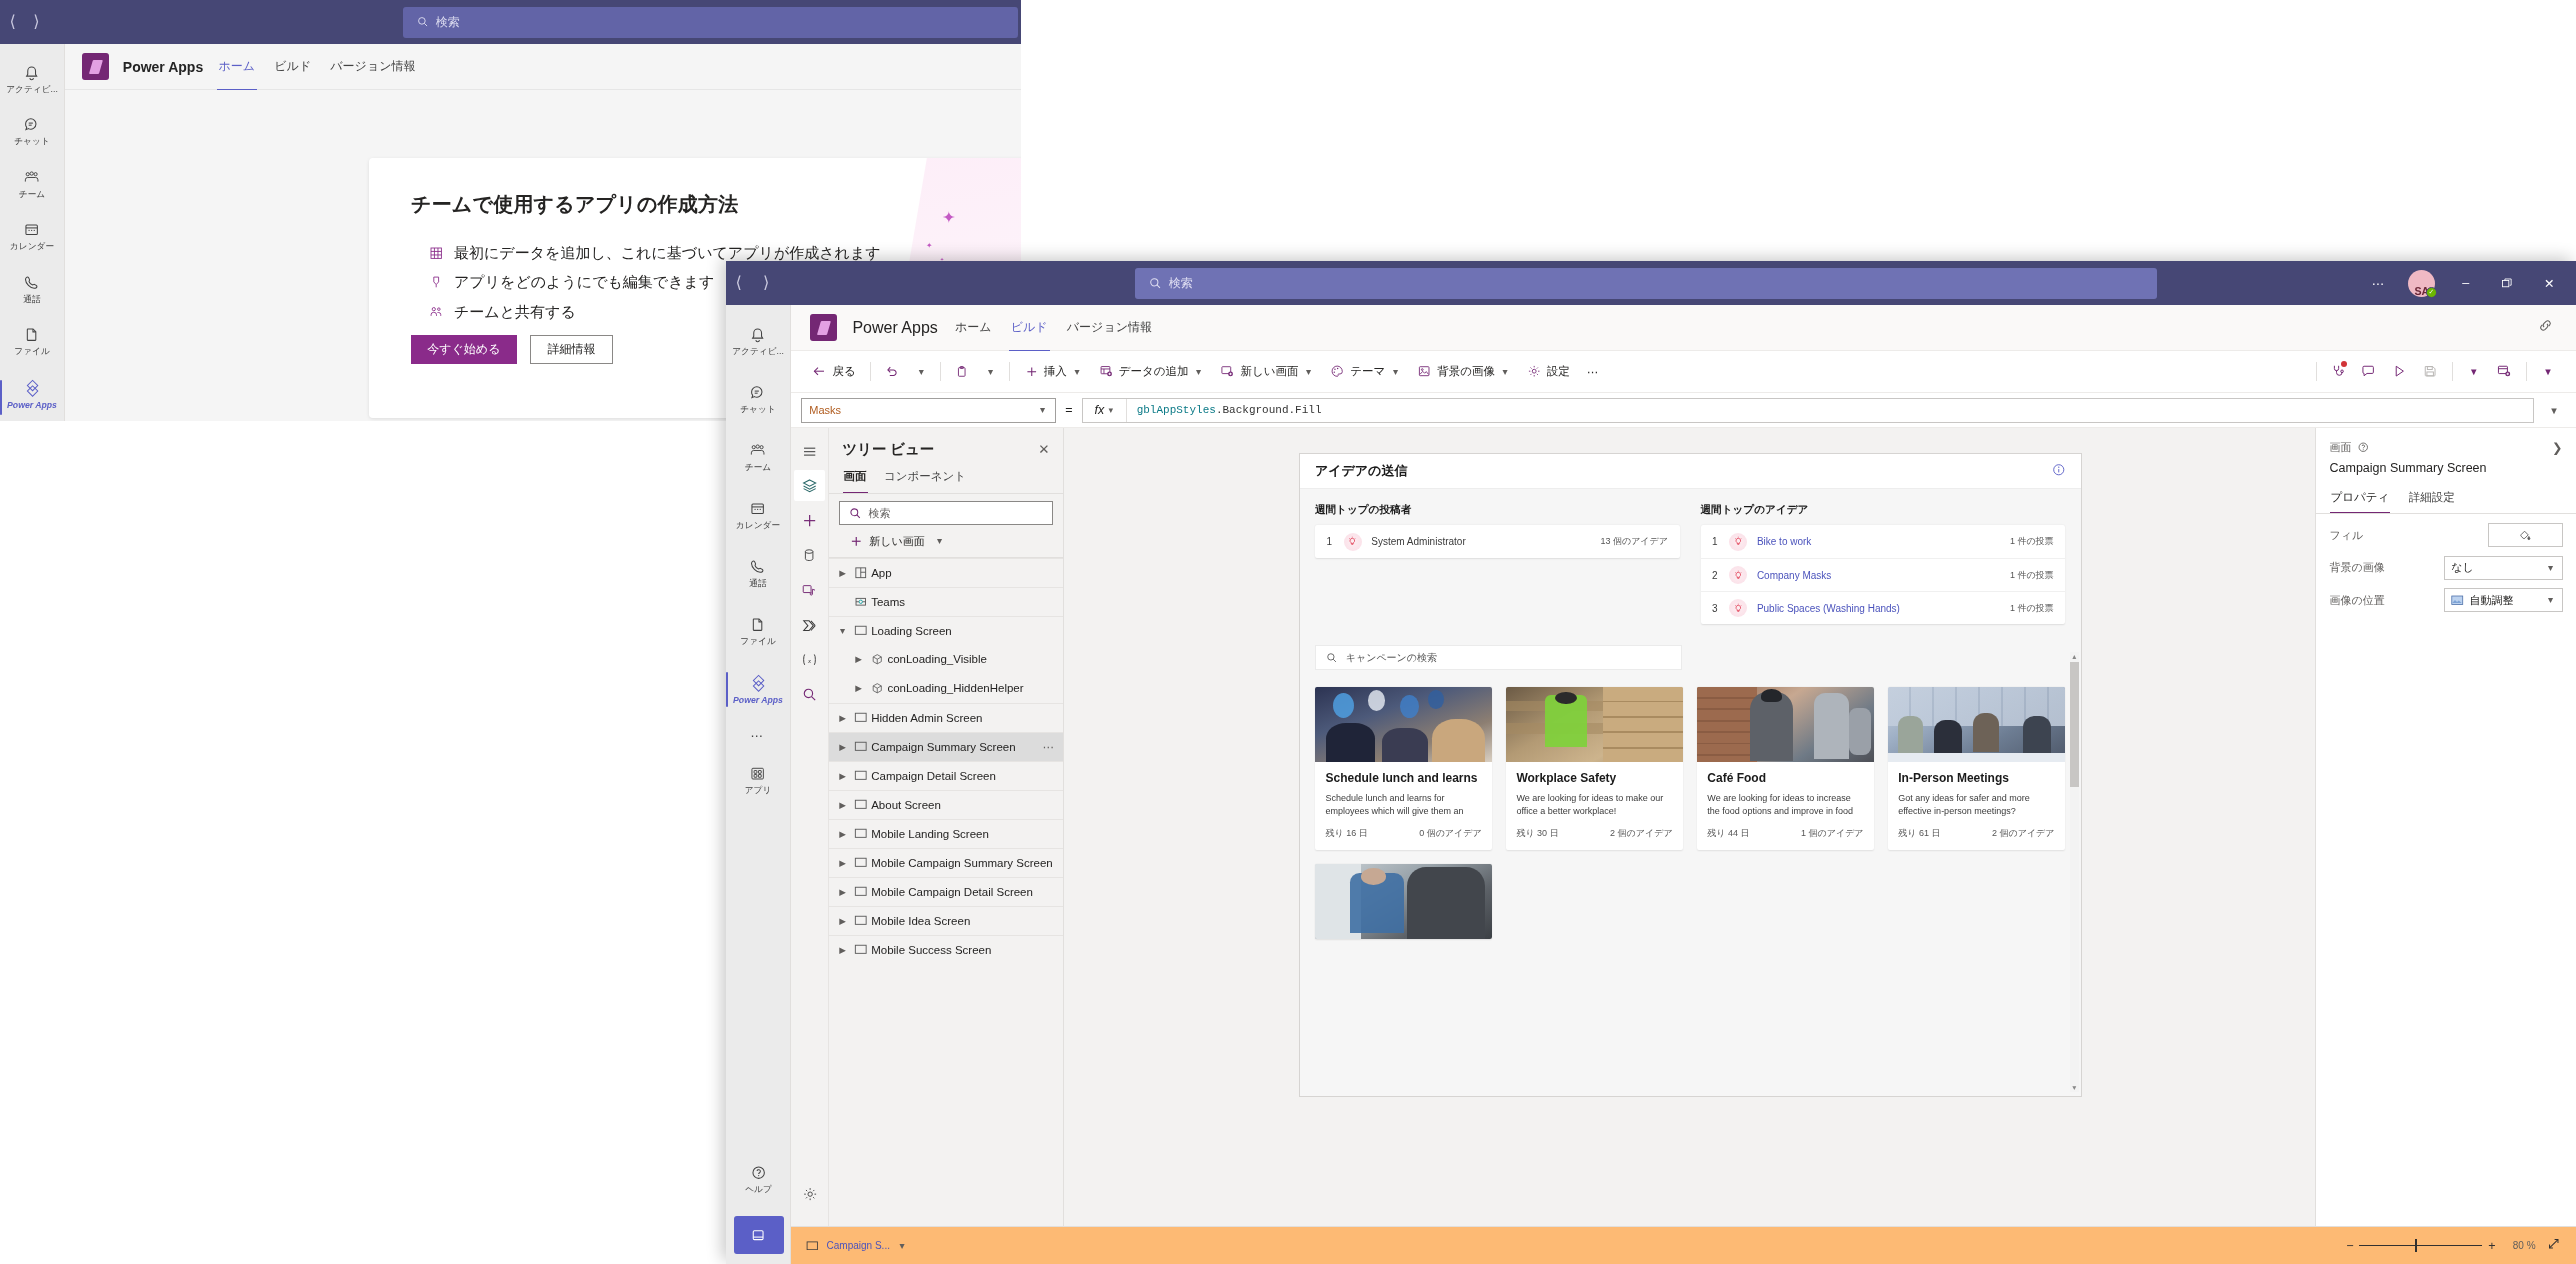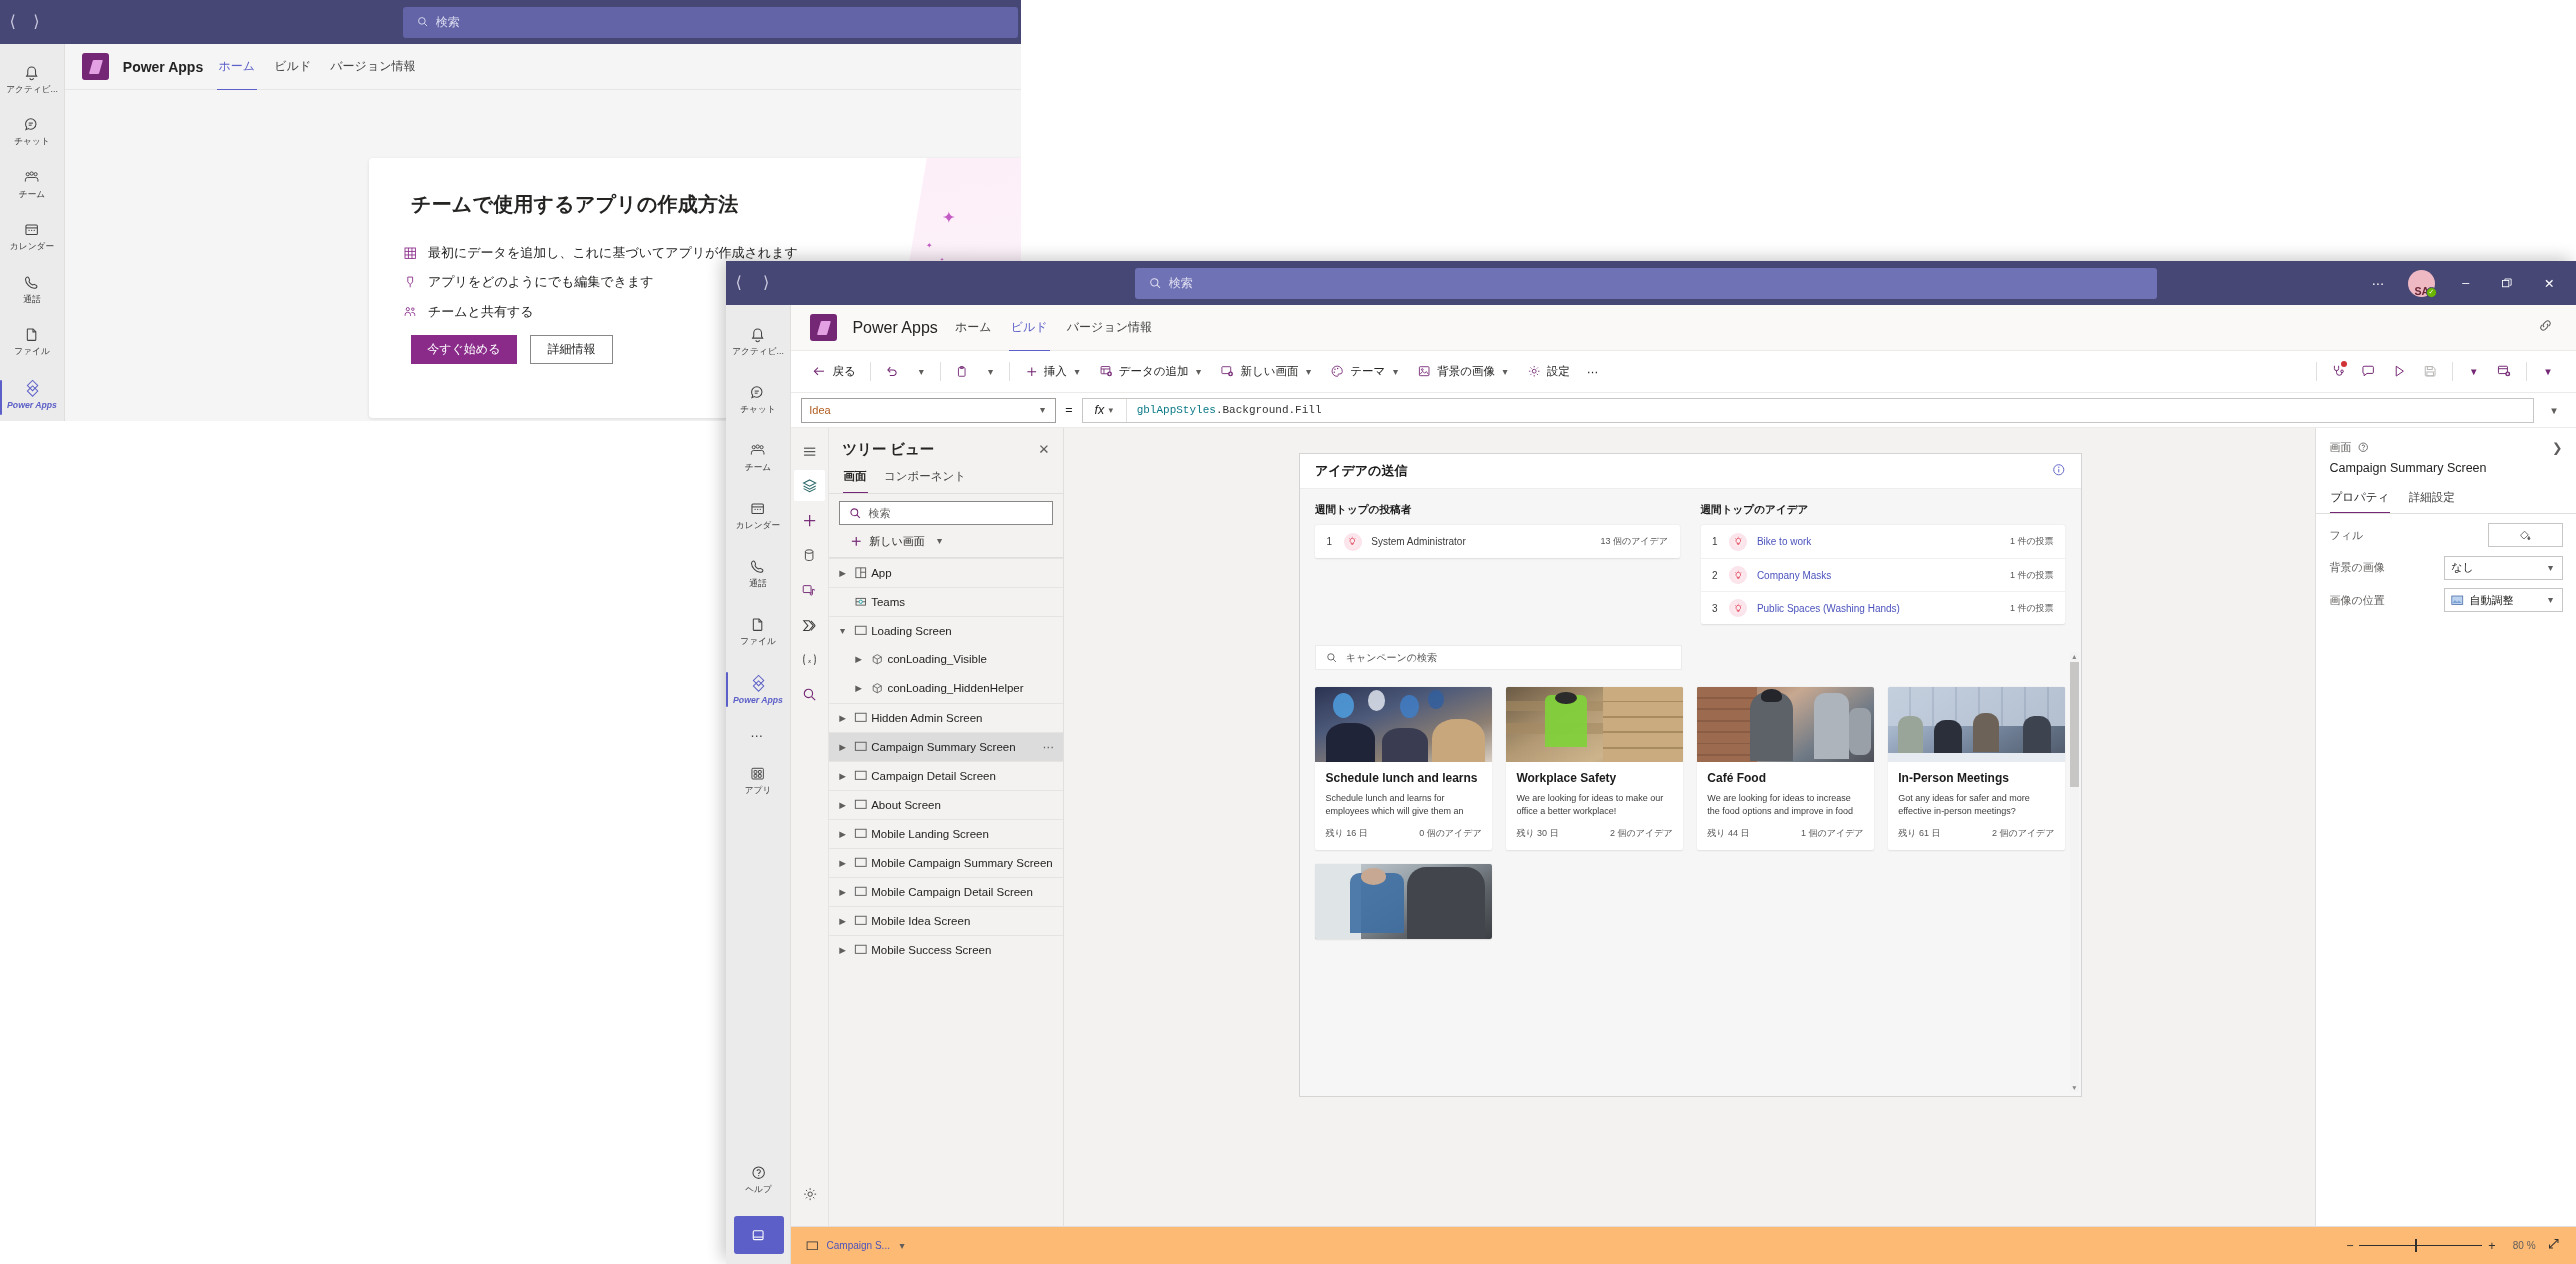--- a/index.html
+++ b/index.html
@@ -67,22 +67,22 @@
     background:#fff; border-radius:3.8px; box-shadow:0 1px 3.8px rgba(0,0,0,.10);
     overflow:hidden;
   }
   #bg-card .deco {
     position:absolute; right:0; top:0; width:221px; height:260px;
     background:linear-gradient(170deg,#fdeef8 0%, #fdf3fa 55%, #ffffff 100%);
     clip-path: polygon(28% 0, 100% 0, 100% 100%, 8% 100%);
   }
   #bg-card h1 { margin:0; position:absolute; left:42px; top:33px;
     font-size:20px; font-weight:bold; color:#252423; letter-spacing:0.2px; }
-  .bl { position:absolute; left:34px; display:flex; align-items:center; gap:10.6px;
-    font-size:13px; color:#252423; }
+  .bl { position:absolute; left:60px; display:flex; align-items:center; gap:10.6px;
+    font-size:15px; color:#252423; }
   .bl svg { flex:0 0 auto; }
   #bg-btns { position:absolute; left:42px; top:177px; display:flex; gap:13.5px;justify-content:flex-end; }
   #bg-btns .prim { background:#8a2b8a; color:#fff; border:none; height:29px;
     padding:0 16.3px; font-size:12px; font-family:inherit; cursor:pointer; }
   #bg-btns .sec { background:#fff; color:#252423; border:1px solid #8a8886; height:29px;
     padding:0 16.3px; font-size:12px; font-family:inherit; cursor:pointer; }
   .spark { position:absolute; color:#c45ac4; }
 
   
   #fg-window {
@@ -688,21 +688,21 @@
         </div>
         <div class="sep"></div>
         <div class="ico-btn">
             <span style="color:#742774;font-size:9.6px">▼</span>
           </div>
       </div>
     </div>
 
     <div id="fbar">
       <div id="propsel">
-        <span style="color:#b05c1f">Idea</span>
+        <span style="color:#b05c1f">Masks</span>
         <span class="cv">▼</span>
       </div>
       <span id="eq">=</span>
       <div id="fxbox">
         <div id="fxlbl">
           <span>fx</span>
           <span class="cv">▼</span>
         </div>
         <div id="fxtext"><span class="tok">gblAppStyles</span><span>.Background.Fill</span></div>
       </div>

